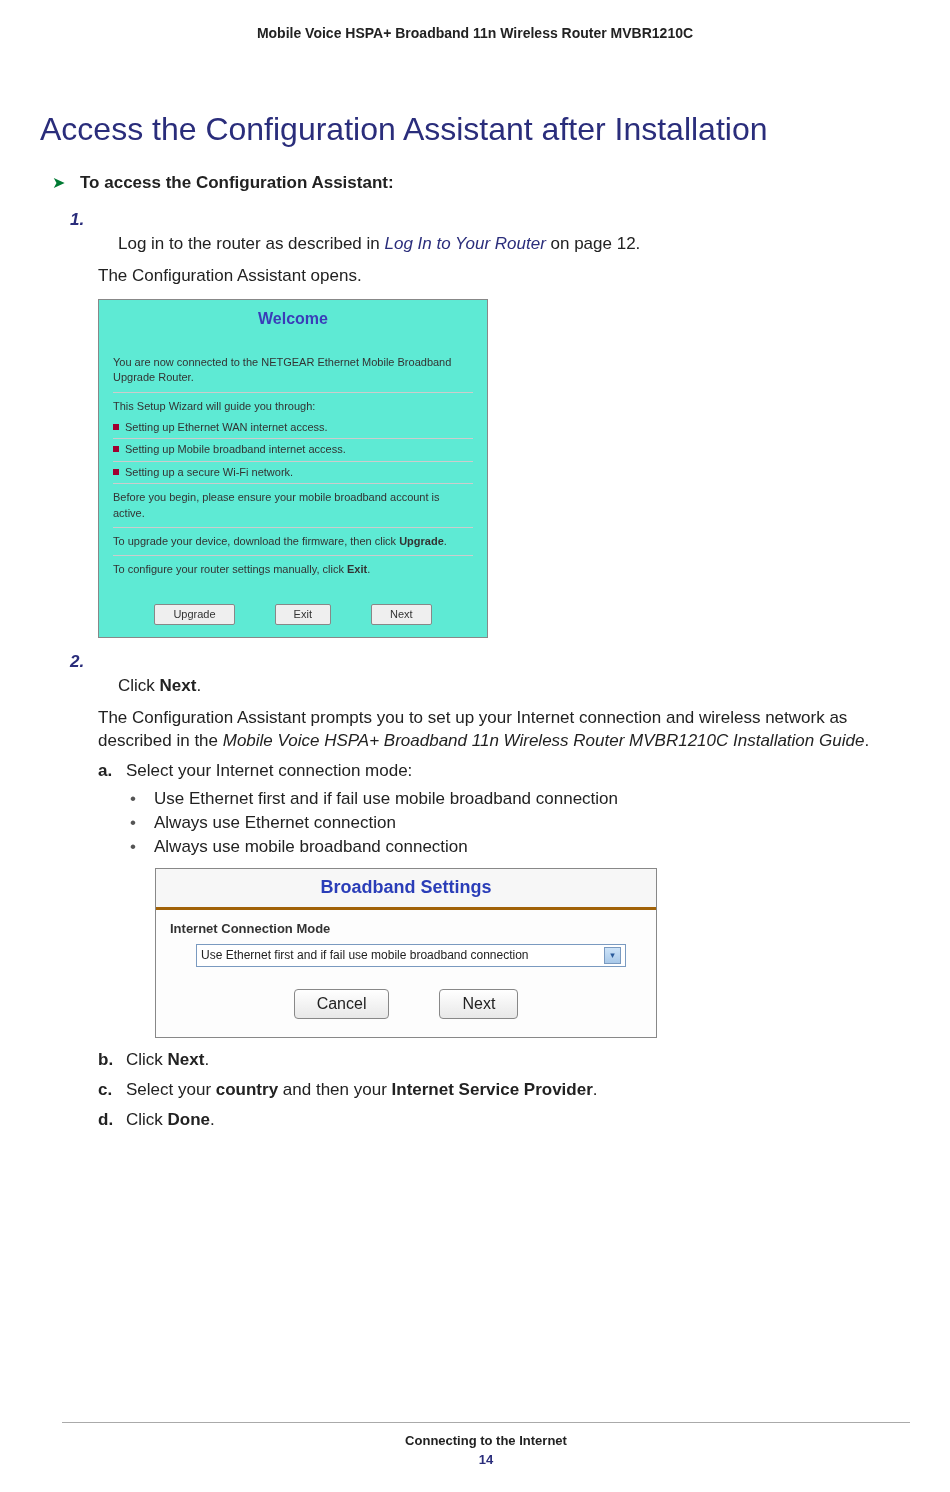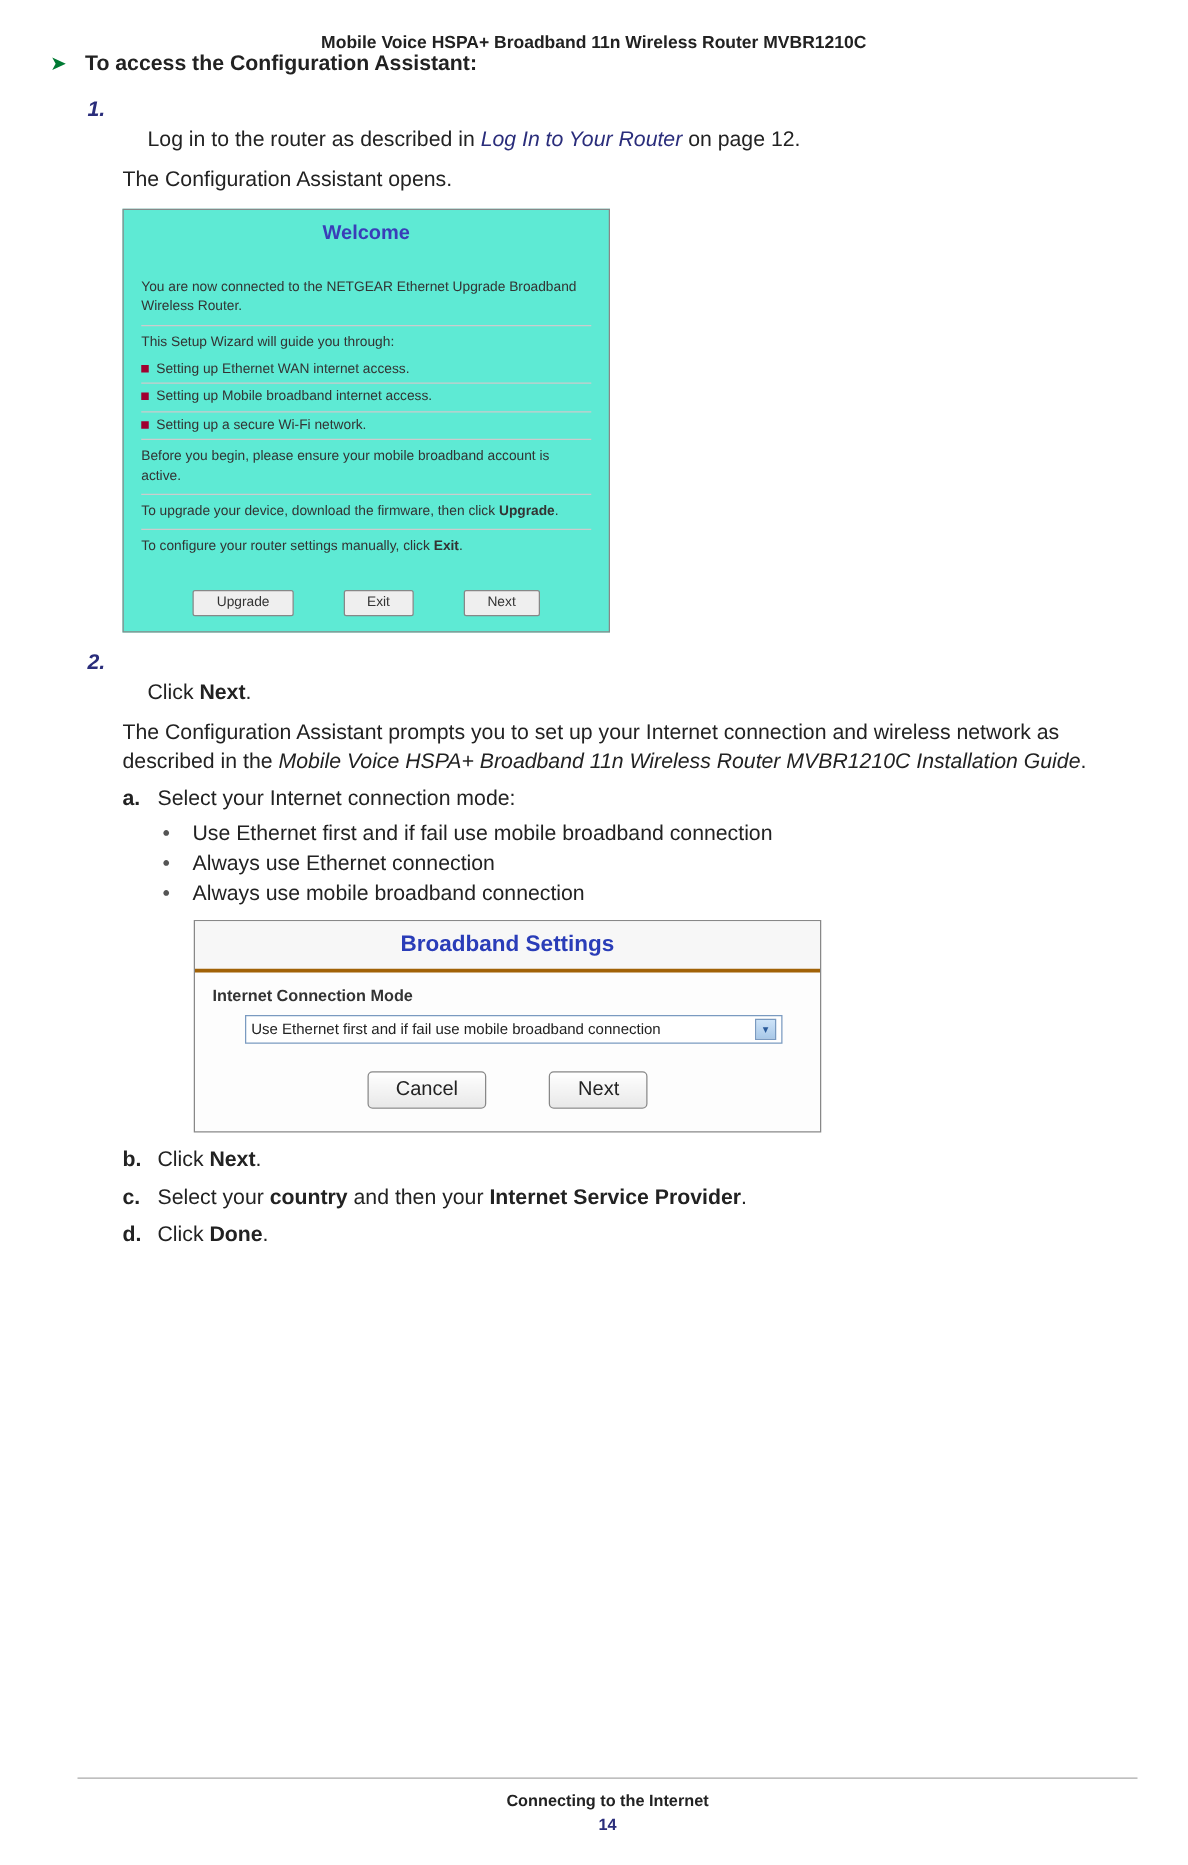--- a/index.html
+++ b/index.html
@@ -25,21 +25,21 @@
   }
   h1.section-heading {
     color: #2a2d7b;
     font-family: "Century Gothic", Futura, Arial, sans-serif;
     font-weight: 400;
     font-size: 32px;
     margin-top: 70px;
     margin-bottom: 25px;
   }
   .procedure-intro {
-    margin-left: 0px;
+    margin-left: 12px;
   }
   .arrow-bullet {
     color: #007a33;
     font-size: 16px;
     display: inline-block;
     width: 28px;
     vertical-align: top;
   }
   .proc-intro-text {
     font-weight: bold;
@@ -241,35 +241,36 @@
     color: #2a2d7b;
     margin-top: 4px;
   }
 </style>
 </head>
 <body>
 
 <div class="page">
   <div class="header-title">Mobile Voice HSPA+ Broadband 11n Wireless Router MVBR1210C</div>
 
+  <h1 class="section-heading">Access the Configuration Assistant after Installation</h1>
 
   <div class="procedure-intro">
     <span class="arrow-bullet">➤</span><span class="proc-intro-text">To access the Configuration Assistant:</span>
   </div>
 
   <ol class="steps">
     <li>
       <span class="step-num">1.</span><span class="step-body"><span>Log in to the router as described in </span><span class="link-style">Log In to Your Router</span><span> on page 12.</span></span>
       <div class="step-para">The Configuration Assistant opens.</div>
 
       
       <div class="screenshot-welcome">
         <div class="title-bar">Welcome</div>
         <div class="content">
-          <p>You are now connected to the NETGEAR Ethernet Upgrade Broadband Wireless Router.</p>
+          <p>You are now connected to the NETGEAR Ethernet Mobile Broadband Upgrade Router.</p>
           <div class="hr"></div>
           <p>This Setup Wizard will guide you through:</p>
           <div class="bullet-row">
               <div class="sq-bullet"></div>
               <span>Setting up Ethernet WAN internet access.</span>
             </div>
           <div class="hr"></div>
           <div class="bullet-row">
               <div class="sq-bullet"></div>
               <span>Setting up Mobile broadband internet access.</span>

